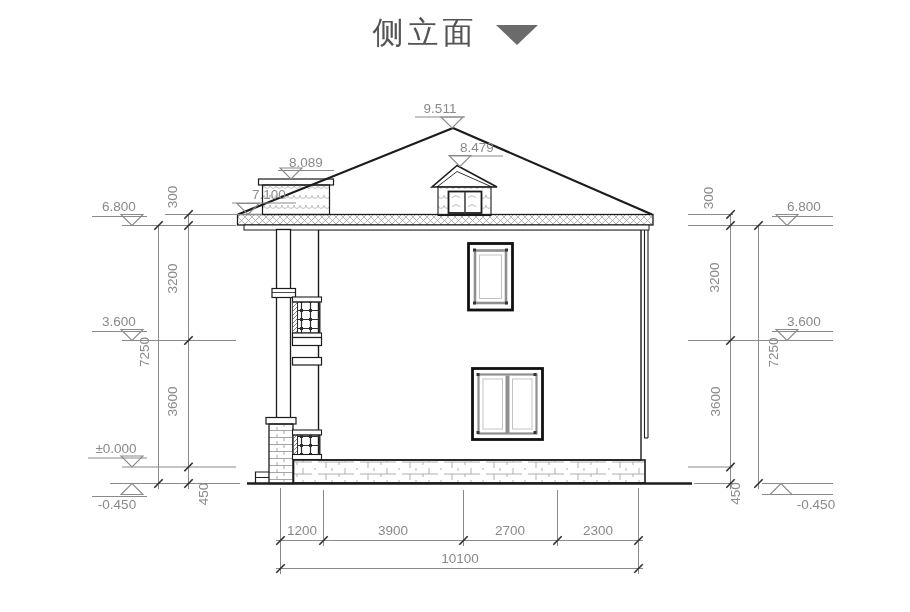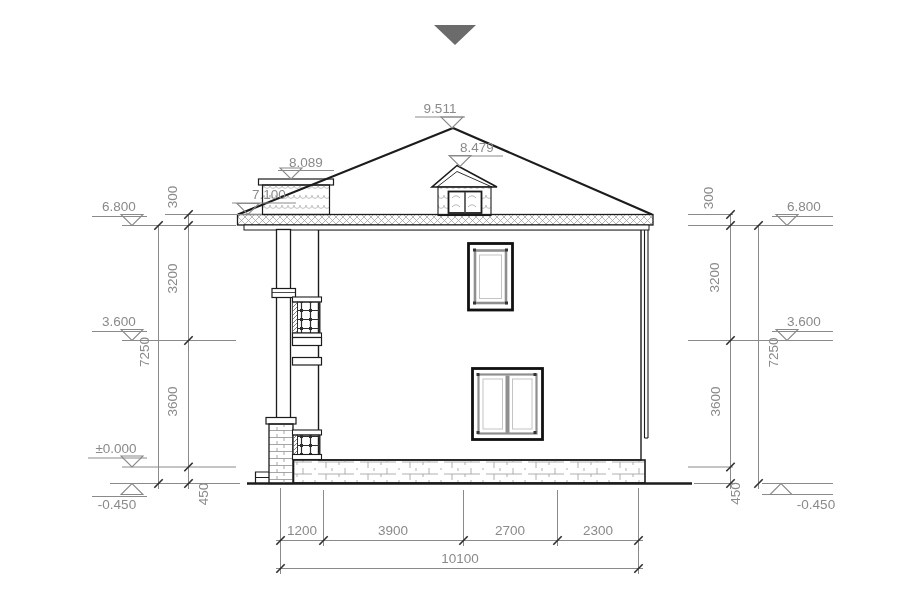--- a/index.html
+++ b/index.html
@@ -13,20 +13,21 @@
                margin-top:4px;}
   svg{position:absolute;top:0;left:0;}
   svg text{font-family:"Liberation Sans",sans-serif;font-size:13.5px;fill:#8a8a8a;}
 </style>
 </head>
 <body>
 
 <div class="page">
 
   <div class="title-bar">
+    <span class="title-text">侧立面</span>
     <span class="title-caret"></span>
   </div>
 
   <svg width="910" height="612" viewBox="0 0 910 612">
     <defs>
       <pattern id="patX" width="7" height="7" patternUnits="userSpaceOnUse">
         <path d="M0,0 L7,7 M7,0 L0,7" stroke="#9a9a9a" stroke-width="0.7" fill="none"></path>
       </pattern>
       <pattern id="patScale" width="12" height="10" patternUnits="userSpaceOnUse">
         <path d="M0,5 a3,3.4 0 0 0 6,0 M6,5 a3,3.4 0 0 0 6,0 M-3,10 a3,3.4 0 0 0 6,0 M3,10 a3,3.4 0 0 0 6,0 M9,10 a3,3.4 0 0 0 6,0" stroke="#a6a6a6" stroke-width="0.7" fill="none"></path>

